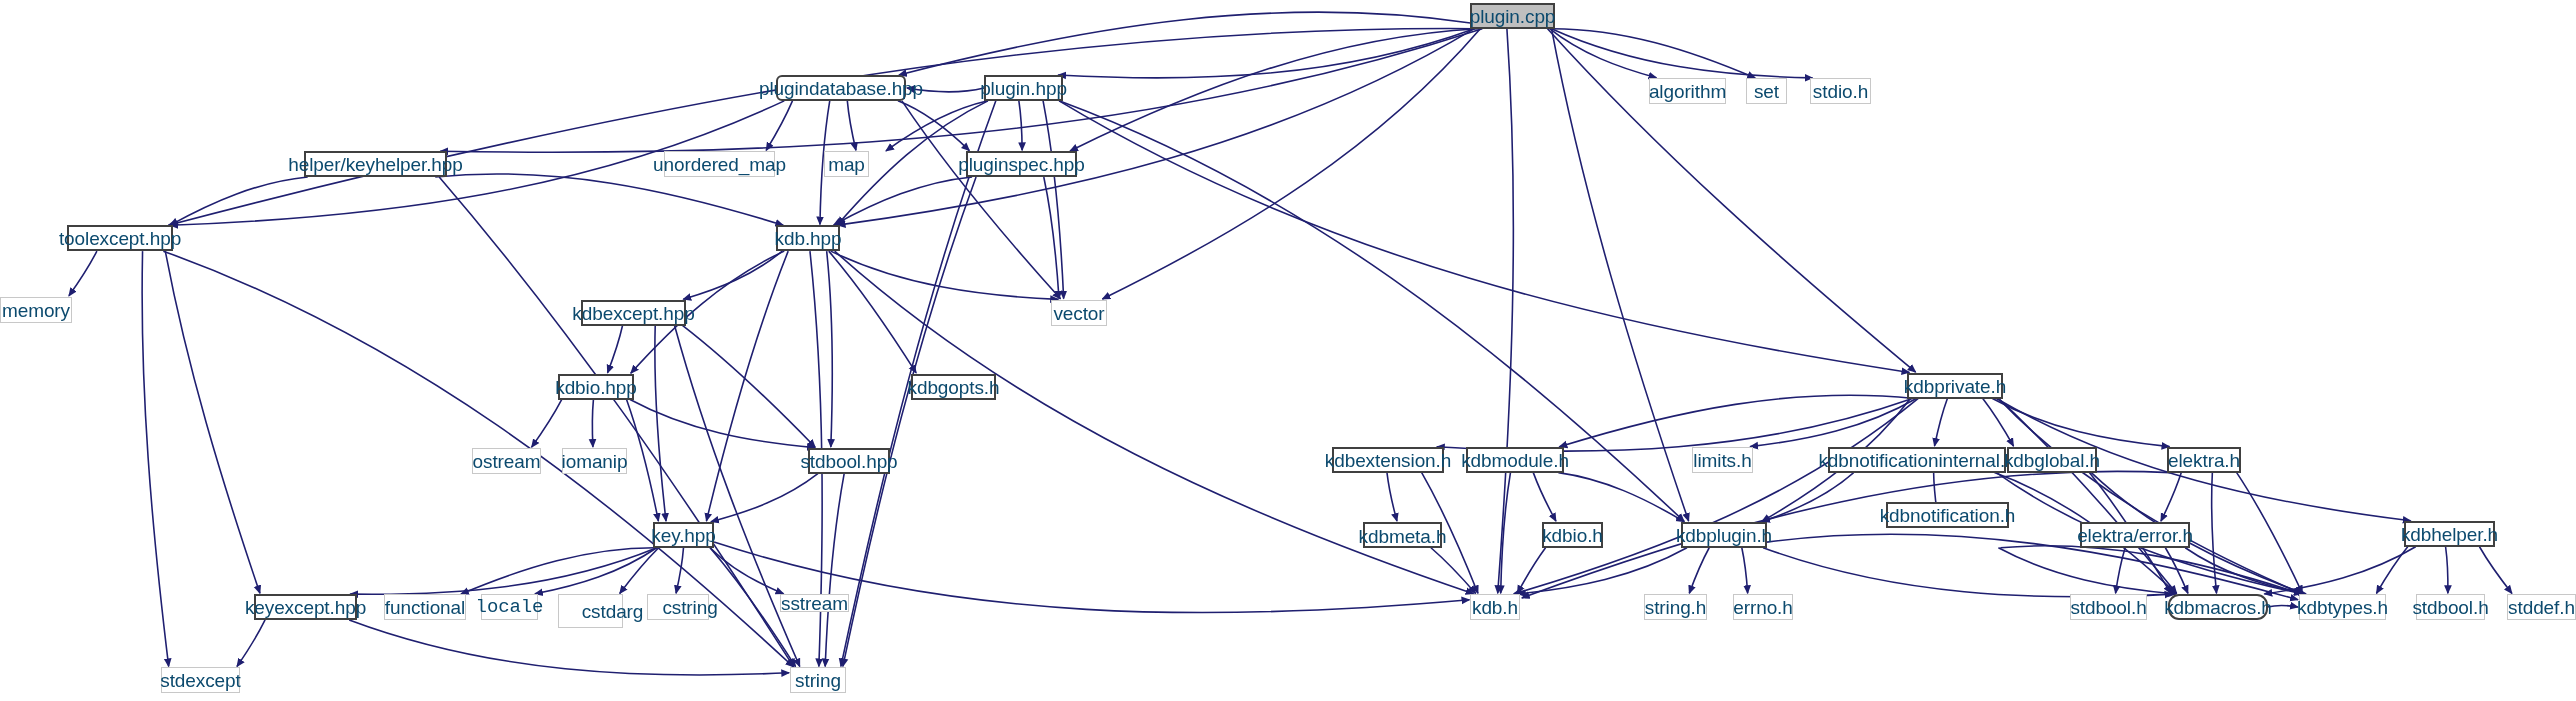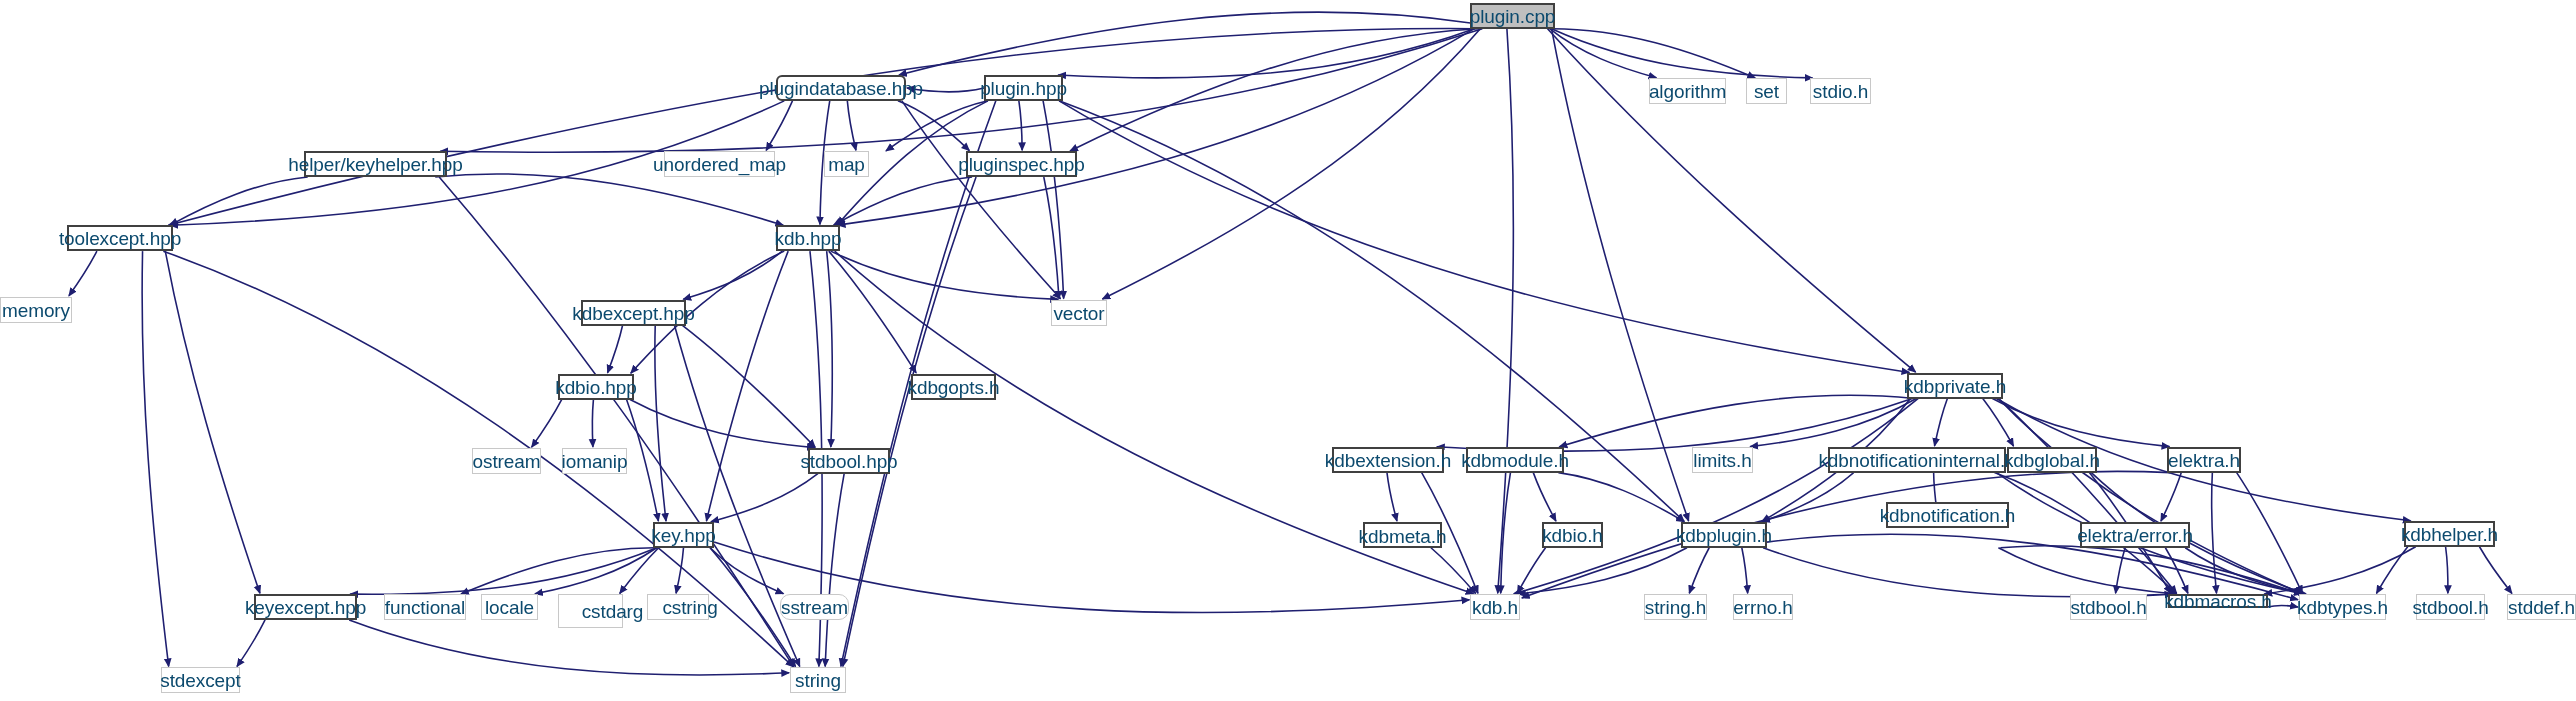--- a/index.html
+++ b/index.html
@@ -244,45 +244,45 @@
       </div>
       <div class="node hdr" style="left: 653px; top: 522px; width: 61px; height: 26px;">
         <span>key.hpp</span>
       </div>
       <div class="node hdr" style="left: 254px; top: 594px; width: 103px; height: 26px;">
         <span>keyexcept.hpp</span>
       </div>
       <div class="node " style="left: 384px; top: 594px; width: 82px; height: 26px;">
         <span>functional</span>
       </div>
-      <div class="node " style="left: 481px; top: 594px; width: 57px; height: 26px;">
+      <div class="node " style="left: 481px; top: 594px; width: 57px; height: 26px; font-family: Liberation Mono, monospace;">
         <span>locale</span>
       </div>
       <div class="node " style="left: 558px; top: 594px; width: 65px; height: 34px; padding-left: 44px;">
         <span>cstdarg</span>
       </div>
       <div class="node " style="left: 647px; top: 594px; width: 62px; height: 26px; padding-left: 24px;">
         <span>cstring</span>
       </div>
-      <div class="node " style="left: 780px; top: 594px; width: 69px; height: 26px; border-radius: 10px;">
+      <div class="node " style="left: 780px; top: 594px; width: 69px; height: 18px;">
         <span>sstream</span>
       </div>
       <div class="node " style="left: 1470px; top: 594px; width: 50px; height: 26px;">
         <span>kdb.h</span>
       </div>
       <div class="node " style="left: 1644px; top: 594px; width: 63px; height: 26px;">
         <span>string.h</span>
       </div>
       <div class="node " style="left: 1733px; top: 594px; width: 60px; height: 26px;">
         <span>errno.h</span>
       </div>
       <div class="node " style="left: 2070px; top: 594px; width: 77px; height: 26px;">
         <span>stdbool.h</span>
       </div>
-      <div class="node hdr" style="left: 2168px; top: 594px; width: 100px; height: 14px;">
+      <div class="node hdr" style="left: 2168px; top: 594px; width: 100px; height: 26px; border-radius: 11px;">
         <span>kdbmacros.h</span>
       </div>
       <div class="node " style="left: 2299px; top: 594px; width: 87px; height: 26px;">
         <span>kdbtypes.h</span>
       </div>
       <div class="node " style="left: 2416px; top: 594px; width: 69px; height: 26px;">
         <span>stdbool.h</span>
       </div>
       <div class="node " style="left: 2507px; top: 594px; width: 69px; height: 26px;">
         <span>stddef.h</span>

